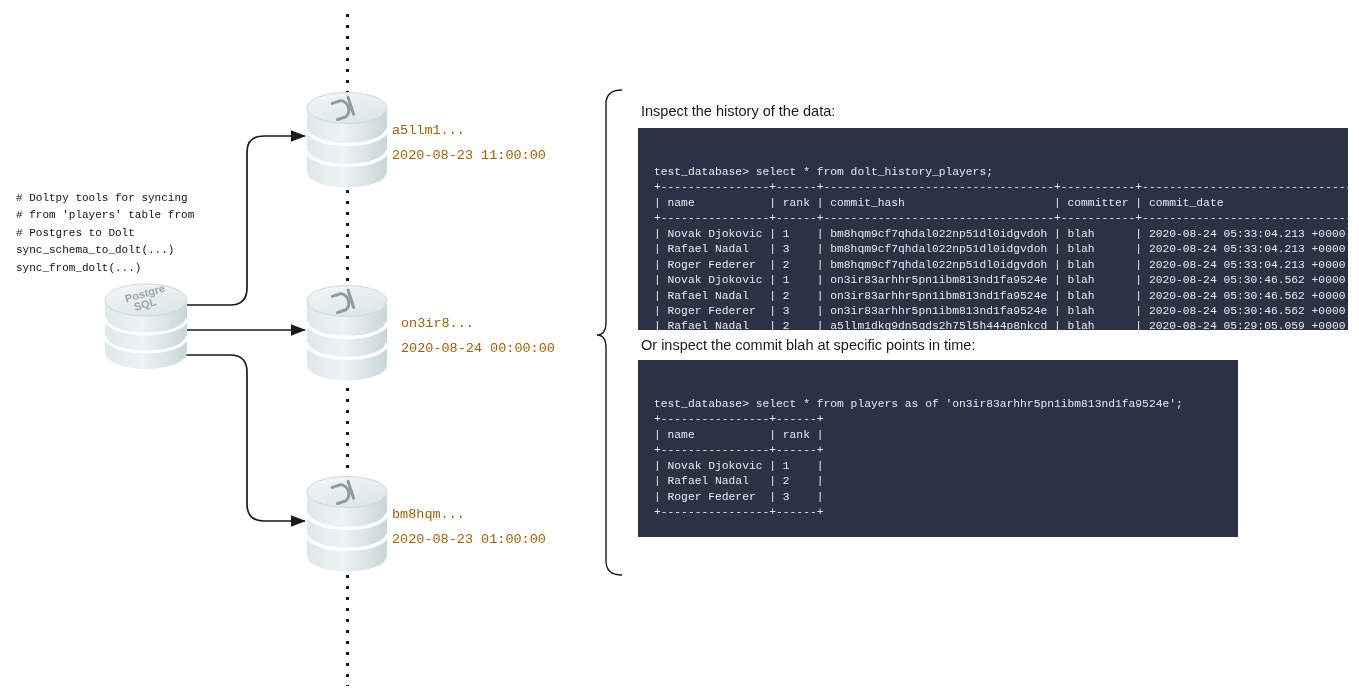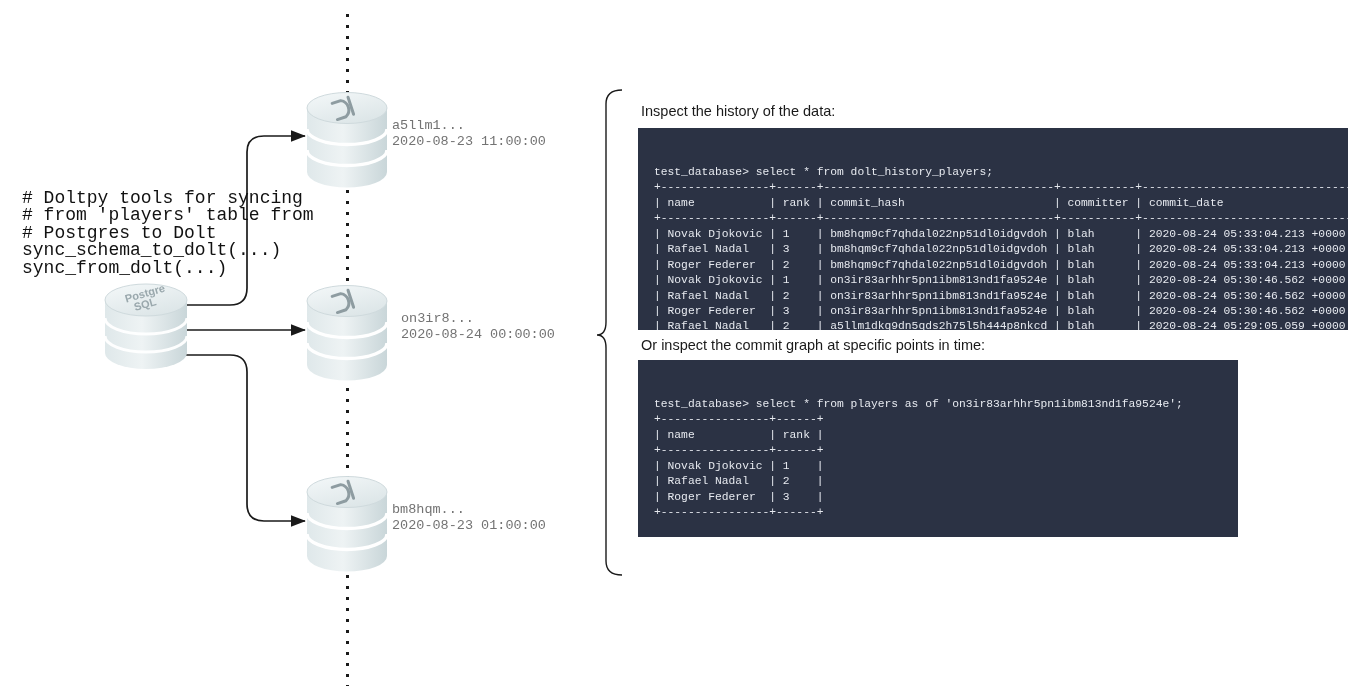--- a/index.html
+++ b/index.html
@@ -8,36 +8,36 @@
     background:#ffffff;
     font-family:"Liberation Sans", sans-serif;
     overflow:hidden;
     position:relative;
   }
   .stage{position:absolute;left:0;top:0;width:1359px;height:693px;}
 
   
   .code-block{
     position:absolute;
-    left:22px;top:190px;
+    left:16px;top:190px;
     font-family:"Liberation Mono","DejaVu Sans Mono",monospace;
-    font-size:18px;
+    font-size:11px;
     line-height:17.4px;
     color:#111111;
     white-space:pre;
     letter-spacing:0px;
   }
 
   
   .node-caption{
     position:absolute;
     font-family:"Liberation Mono","DejaVu Sans Mono",monospace;
     font-size:13.5px;
-    line-height:16px;
-    color:#737373;
+    line-height:25px;
+    color:#a16207;
     white-space:pre;
   }
 
   
   .section-caption{
     position:absolute;
     font-family:"Liberation Sans", sans-serif;
     font-size:14.5px;
     color:#1a1a1a;
     white-space:nowrap;
@@ -164,21 +164,21 @@
 sync_from_dolt(...)</div>
 
   <div class="node-caption" style="left:392px;top:118px;">a5llm1...
 2020-08-23 11:00:00</div>
   <div class="node-caption" style="left:401px;top:311px;">on3ir8...
 2020-08-24 00:00:00</div>
   <div class="node-caption" style="left:392px;top:502px;">bm8hqm...
 2020-08-23 01:00:00</div>
 
   <div class="section-caption" style="left:641px;top:103px;text-align:center;">Inspect the history of the data:</div>
-  <div class="section-caption" style="left:641px;top:337px;">Or inspect the commit graph at specific points in time:</div>
+  <div class="section-caption" style="left:641px;top:337px;">Or inspect the commit blah at specific points in time:</div>
 
   <div class="terminal" id="terminal-history">
     <div class="line">test_database&gt; select * from dolt_history_players;
 +----------------+------+----------------------------------+-----------+------------------------------------+
 | name           | rank | commit_hash                      | committer | commit_date                        |
 +----------------+------+----------------------------------+-----------+------------------------------------+
 | Novak Djokovic | 1    | bm8hqm9cf7qhdal022np51dl0idgvdoh | blah      | 2020-08-24 05:33:04.213 +0000 UTC  |
 | Rafael Nadal   | 3    | bm8hqm9cf7qhdal022np51dl0idgvdoh | blah      | 2020-08-24 05:33:04.213 +0000 UTC  |
 | Roger Federer  | 2    | bm8hqm9cf7qhdal022np51dl0idgvdoh | blah      | 2020-08-24 05:33:04.213 +0000 UTC  |
 | Novak Djokovic | 1    | on3ir83arhhr5pn1ibm813nd1fa9524e | blah      | 2020-08-24 05:30:46.562 +0000 UTC  |

